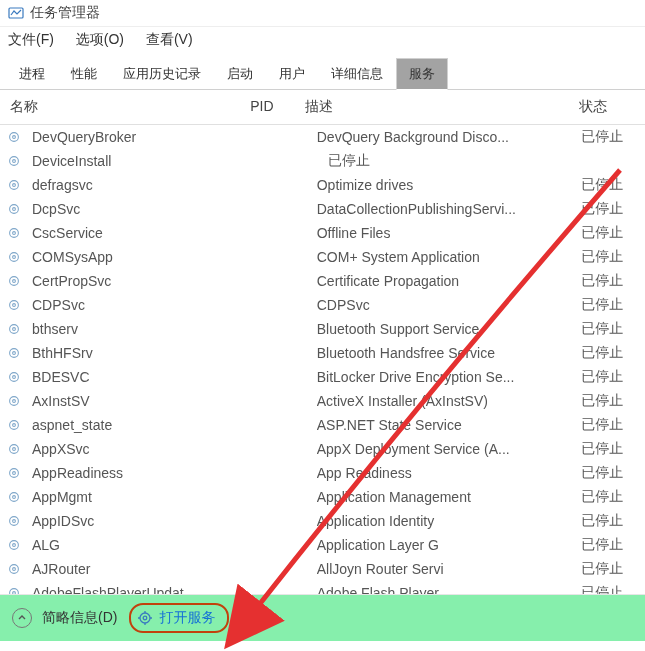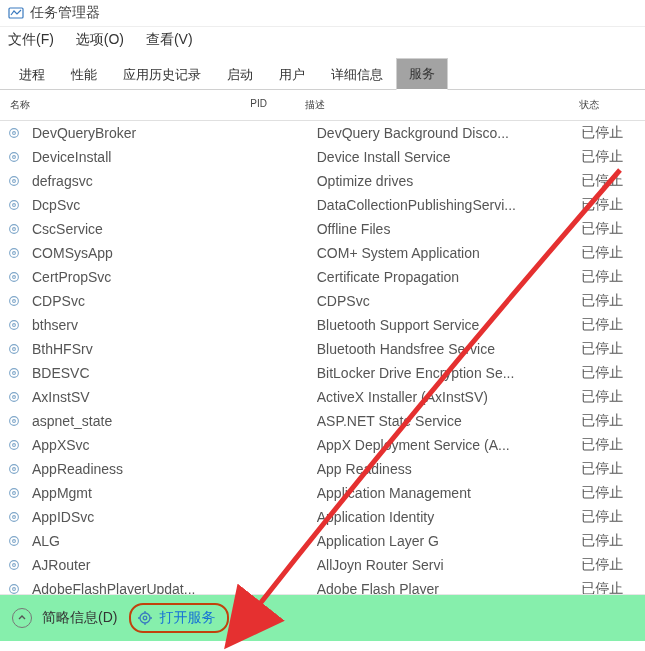--- a/index.html
+++ b/index.html
@@ -27,21 +27,20 @@
     padding: 4px 8px;
     font-size: 14px;
     color: #333;
   }
   .menubar span { margin-right: 18px; cursor: default; margin-top: 22px; }
   .tabs {
     display: flex;
     border-bottom: 1px solid #d0d0d0;
     padding: 0 6px;
     margin-top: 4px;
-    align-items: center;
   }
   .tab {
     padding: 6px 12px;
     font-size: 13px;
     color: #333;
     border: 1px solid transparent;
     border-bottom: none;
     cursor: default;
     position: relative;
     top: 1px;
@@ -49,21 +48,21 @@
   .tab.active {
     border: 1px solid #d0d0d0;
     border-bottom: 1px solid #fff;
     background: #a3a3a3;
   }
   .headers {
     display: flex;
     border-bottom: 1px solid #e0e0e0;
     padding: 8px 6px;
     color: #444;
-    font-size: 10px;
+    font-size: 14px;
   }
   .col-name { width: 245px; padding-left: 4px; }
   .col-pid  { width: 55px; }
   .col-desc { width: 275px; }
   .col-status { width: 60px; }
   .rows { }
   .row {
     display: flex;
     align-items: center;
     padding: 3px 6px;
@@ -165,21 +164,20 @@
     </div>
     <div class="row">
       <span class="svc-icon">
         <svg width="14" height="14" viewBox="0 0 16 16">
           <circle cx="8" cy="8" r="5" fill="none" stroke="#7ea6c9" stroke-width="1.2"></circle>
           <circle cx="8" cy="8" r="1.6" fill="none" stroke="#7ea6c9" stroke-width="1.2"></circle>
         </svg>
       </span>
       <span class="col-name">DeviceInstall</span>
       <span class="col-pid"></span>
-      <span class="col-desc">Device Install Service</span>
       <span class="col-status">已停止</span>
     </div>
     <div class="row">
       <span class="svc-icon">
         <svg width="14" height="14" viewBox="0 0 16 16">
           <circle cx="8" cy="8" r="5" fill="none" stroke="#7ea6c9" stroke-width="1.2"></circle>
           <circle cx="8" cy="8" r="1.6" fill="none" stroke="#7ea6c9" stroke-width="1.2"></circle>
         </svg>
       </span>
       <span class="col-name">defragsvc</span>

